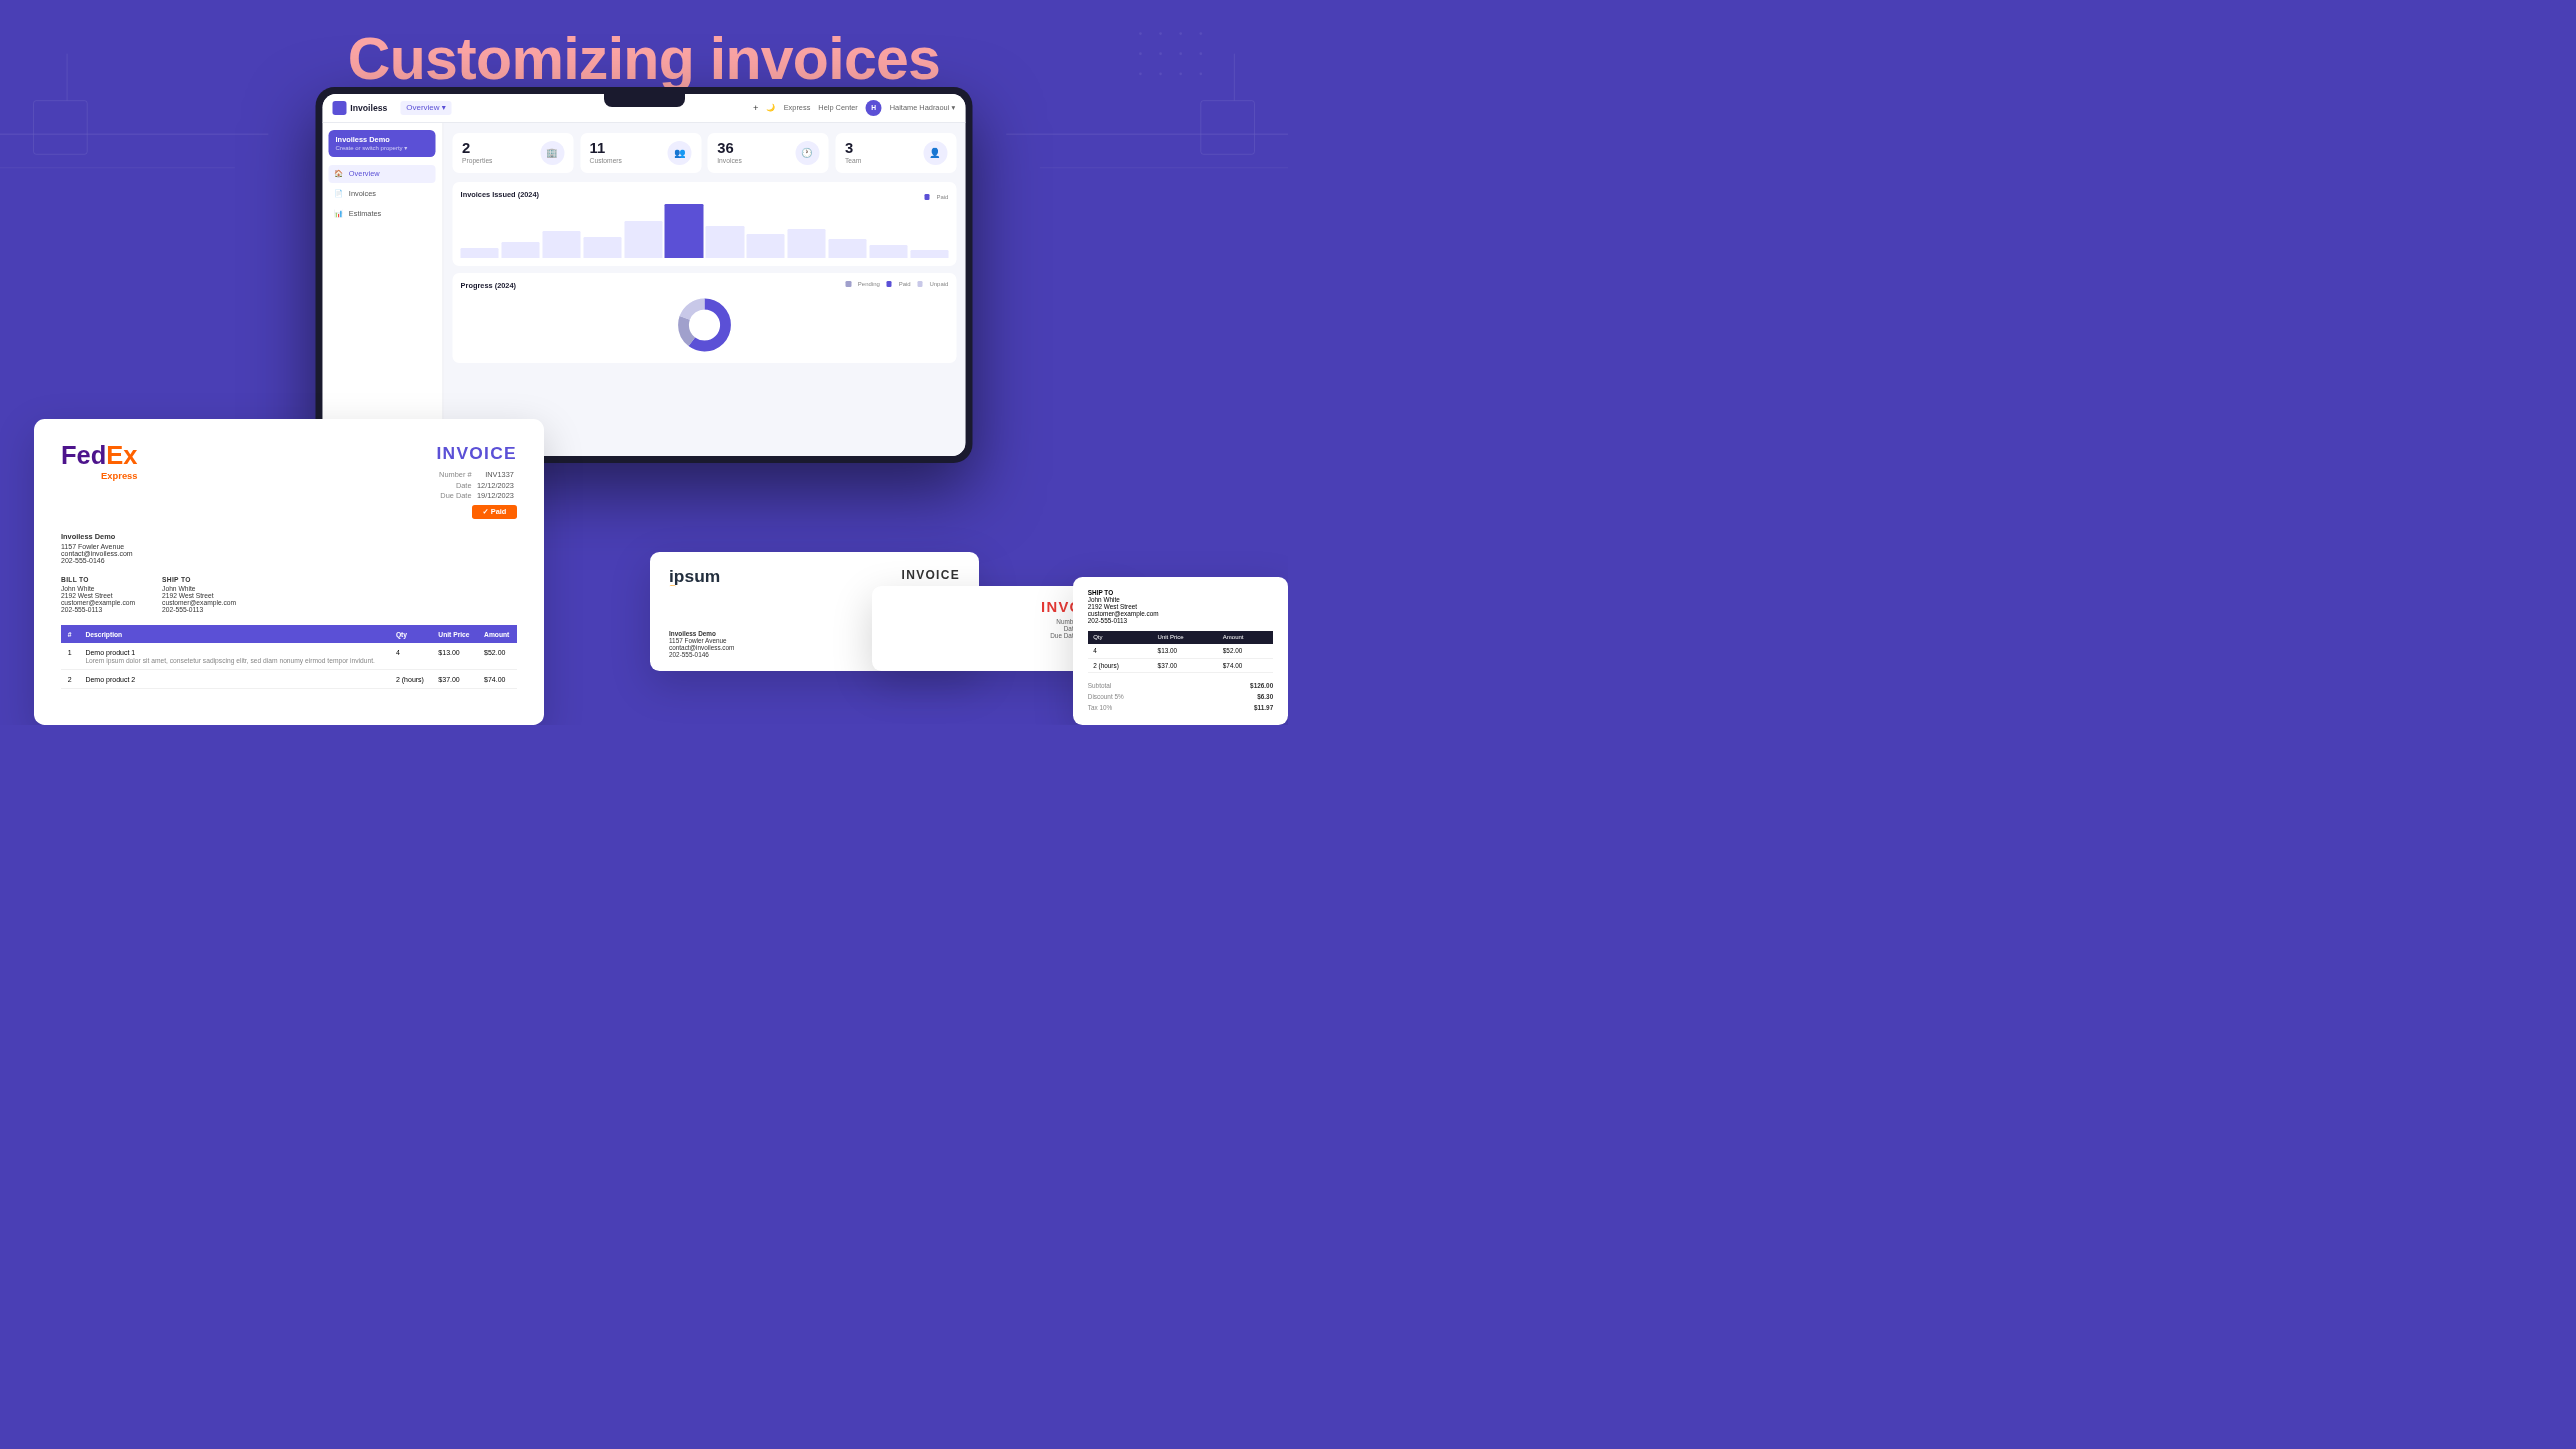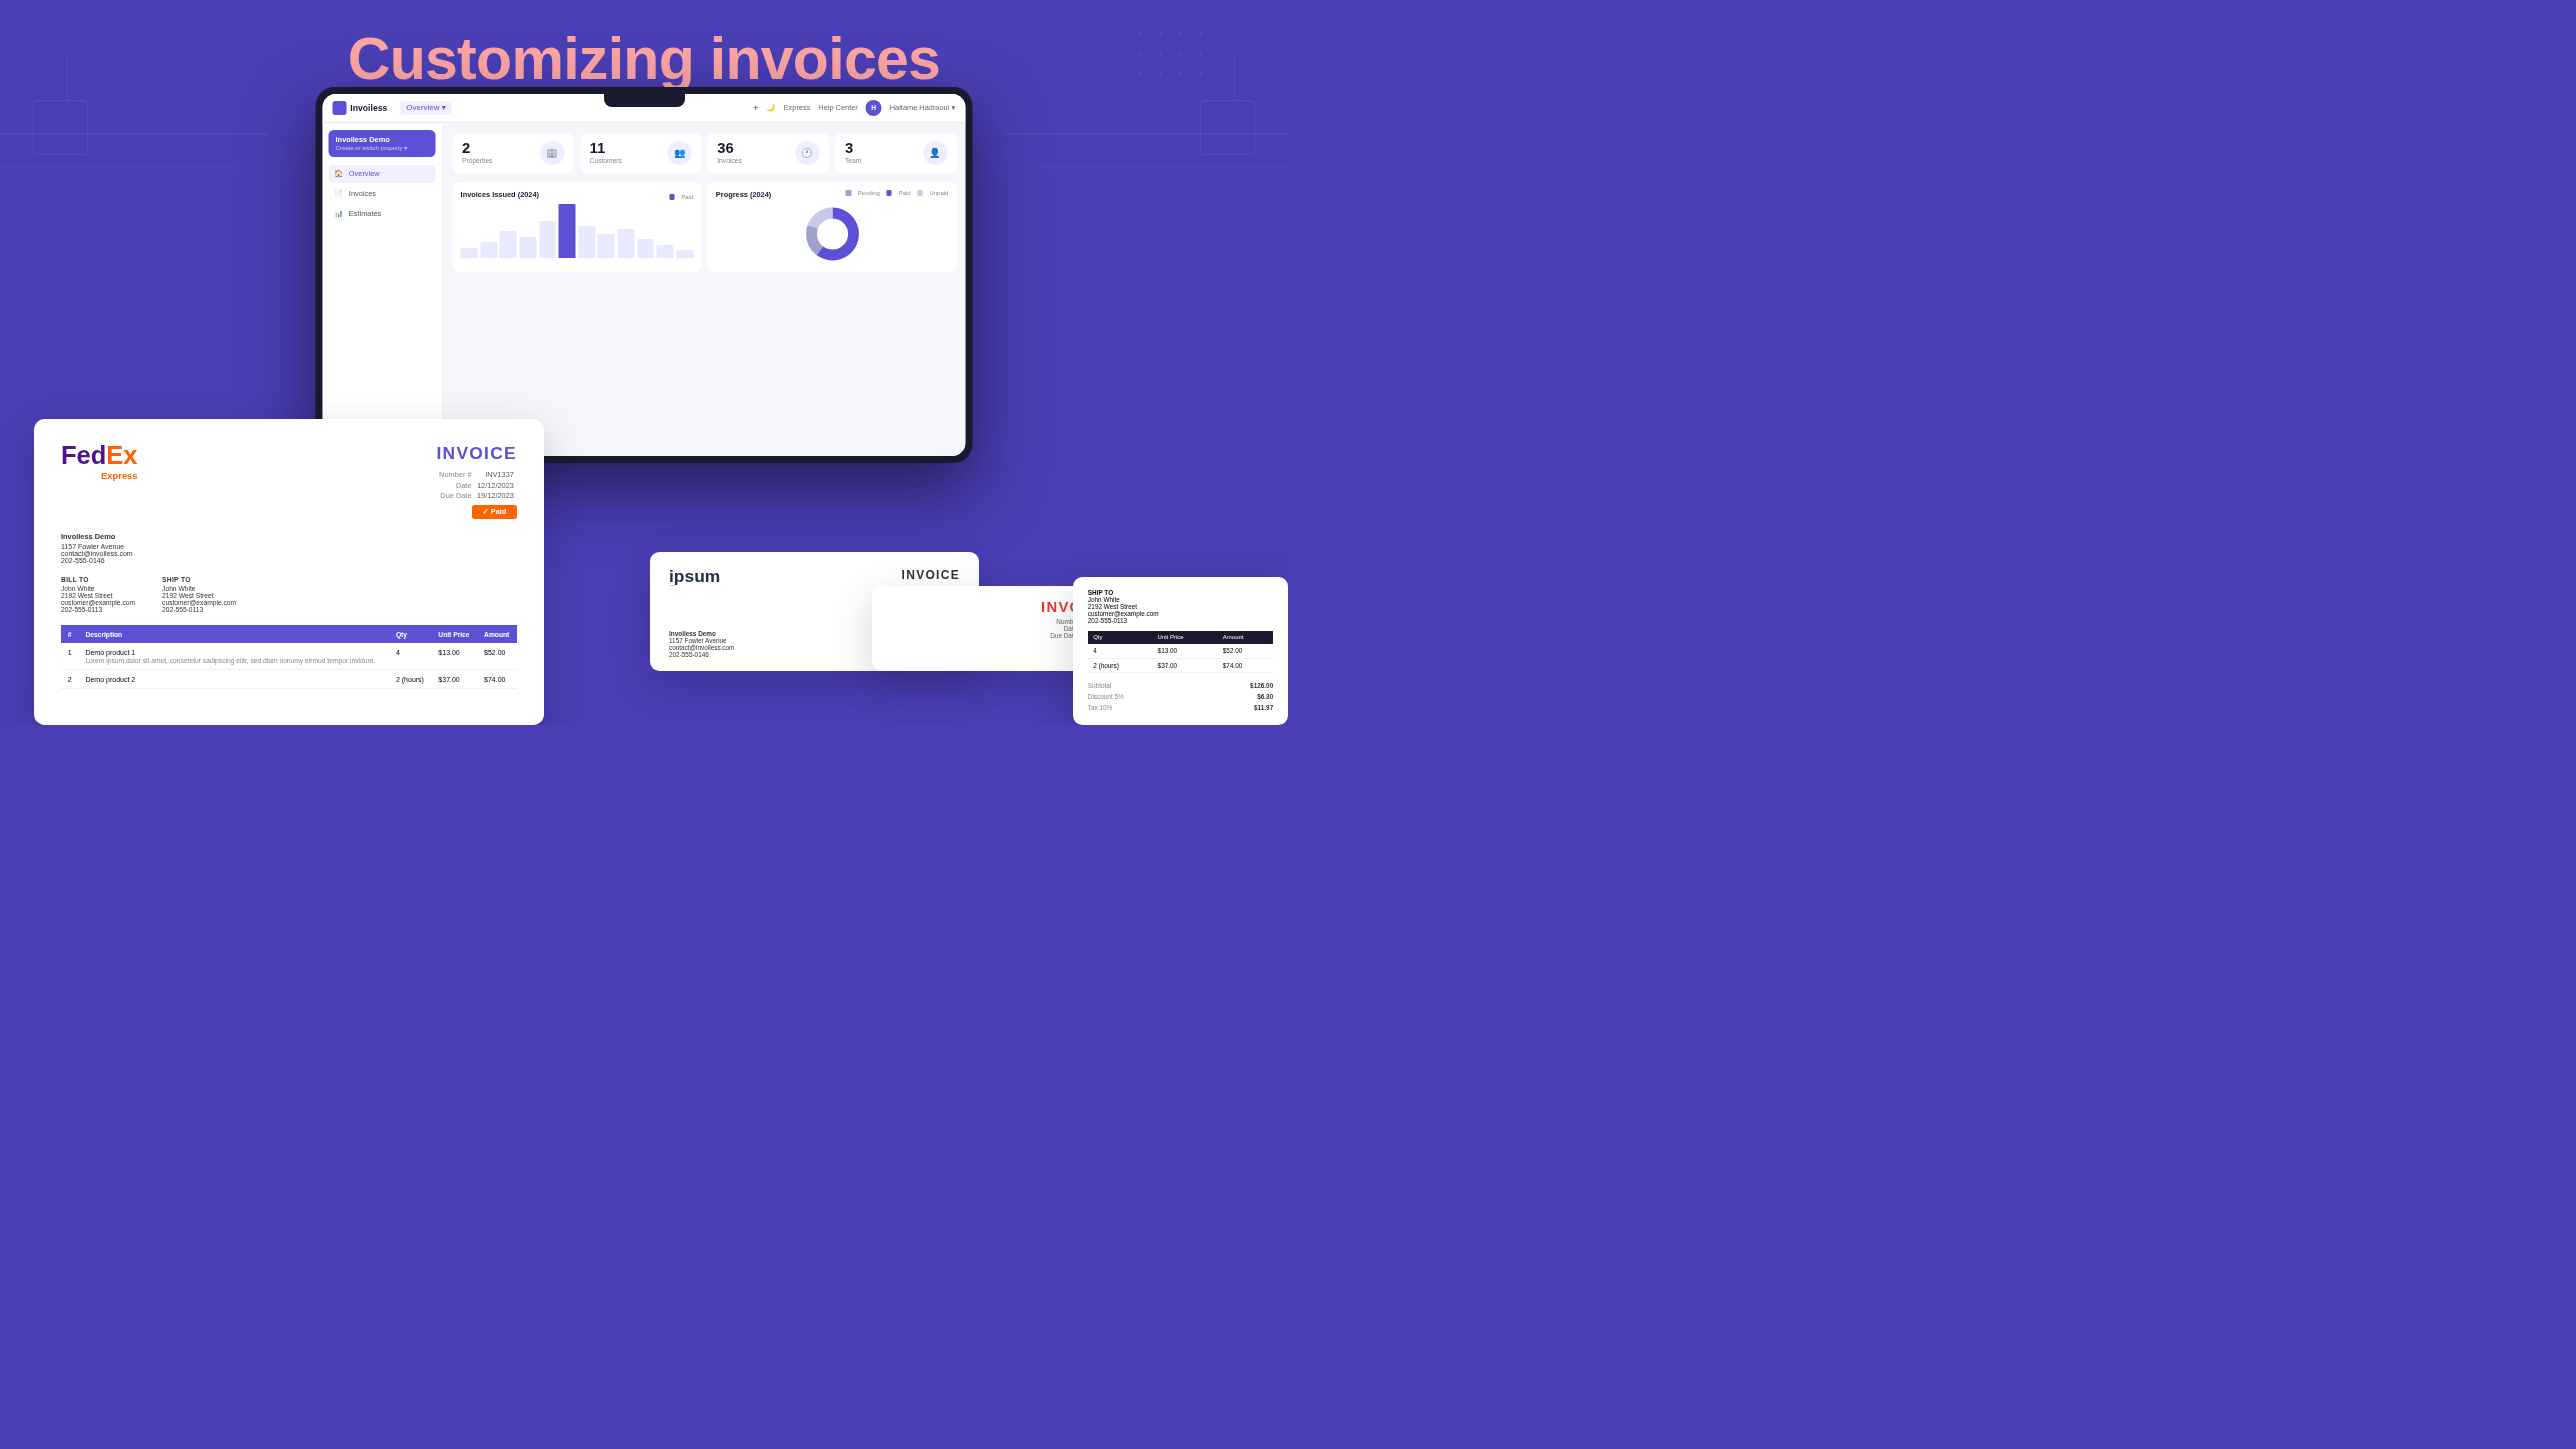--- a/index.html
+++ b/index.html
@@ -211,20 +211,21 @@
       display: flex;
       align-items: center;
       justify-content: center;
       font-size: 9.4px;
     }
 
     
     .charts-row {
       display: flex;
       gap: 6.7px;
+      flex-direction: column;
     }
     .chart-card {
       background: white;
       border-radius: 6.7px;
       padding: 8px;
       flex: 1;
     }
     .chart-title {
       font-size: 7.4px;
       font-weight: 600;

